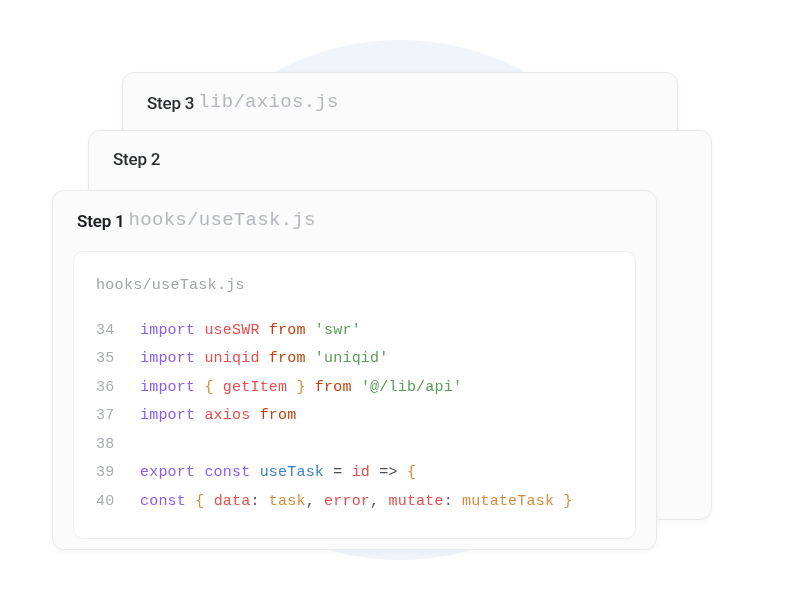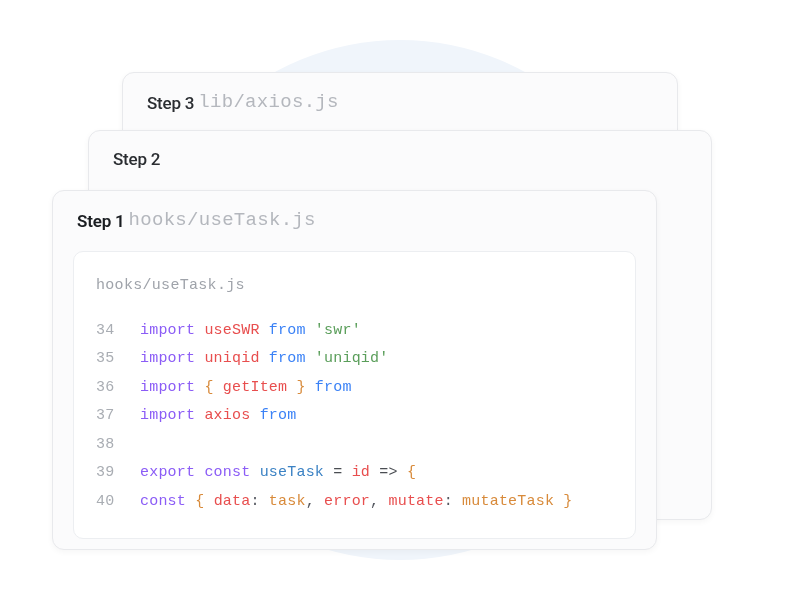--- a/index.html
+++ b/index.html
@@ -100,21 +100,21 @@
     }
     .lineno {
       color: #a9adb3;
       width: 44px;
       flex-shrink: 0;
       user-select: none;
     }
     .tok-kw { color: #8b5cf6; }
     .tok-ident-red { color: #e84e4e; }
     .tok-ident-orange { color: #d88a3a; }
-    .tok-from { color: #3b82f6; }
+    .tok-from { color: #c2410c; }
     .tok-str { color: #5a9e5a; }
     .tok-brace-orange { color: #d88a3a; }
     .tok-blue { color: #3b82c4; }
     .tok-default { color: #555860; }
     .tok-eq { color: #4a4d52; }
   </style>
 </head>
 <body>
 
 <div class="bg-circle"></div>
@@ -146,21 +146,21 @@
       <span class="tok-kw">import</span><span> </span><span class="tok-ident-red">useSWR</span><span> </span><span class="tok-from">from</span><span> </span><span class="tok-str">'swr'</span>
     </div>
 
     <div class="code-line">
       <span class="lineno">35</span>
       <span class="tok-kw">import</span><span> </span><span class="tok-ident-red">uniqid</span><span> </span><span class="tok-from">from</span><span> </span><span class="tok-str">'uniqid'</span>
     </div>
 
     <div class="code-line">
       <span class="lineno">36</span>
-      <span class="tok-kw">import</span><span> </span><span class="tok-brace-orange">{ </span><span class="tok-ident-red">getItem</span><span class="tok-brace-orange"> }</span><span> </span><span class="tok-from">from</span><span> </span>
+      <span class="tok-kw">import</span><span> </span><span class="tok-brace-orange">{ </span><span class="tok-ident-red">getItem</span><span class="tok-brace-orange"> }</span><span> </span><span class="tok-from">from</span><span> </span><span class="tok-str">'@/lib/api'</span>
     </div>
 
     <div class="code-line">
       <span class="lineno">37</span>
       <span class="tok-kw">import</span><span> </span><span class="tok-ident-red">axios</span><span> </span><span class="tok-from">from</span><span> </span>
     </div>
 
     <div class="code-line">
       <span class="lineno">38</span>
     </div>

